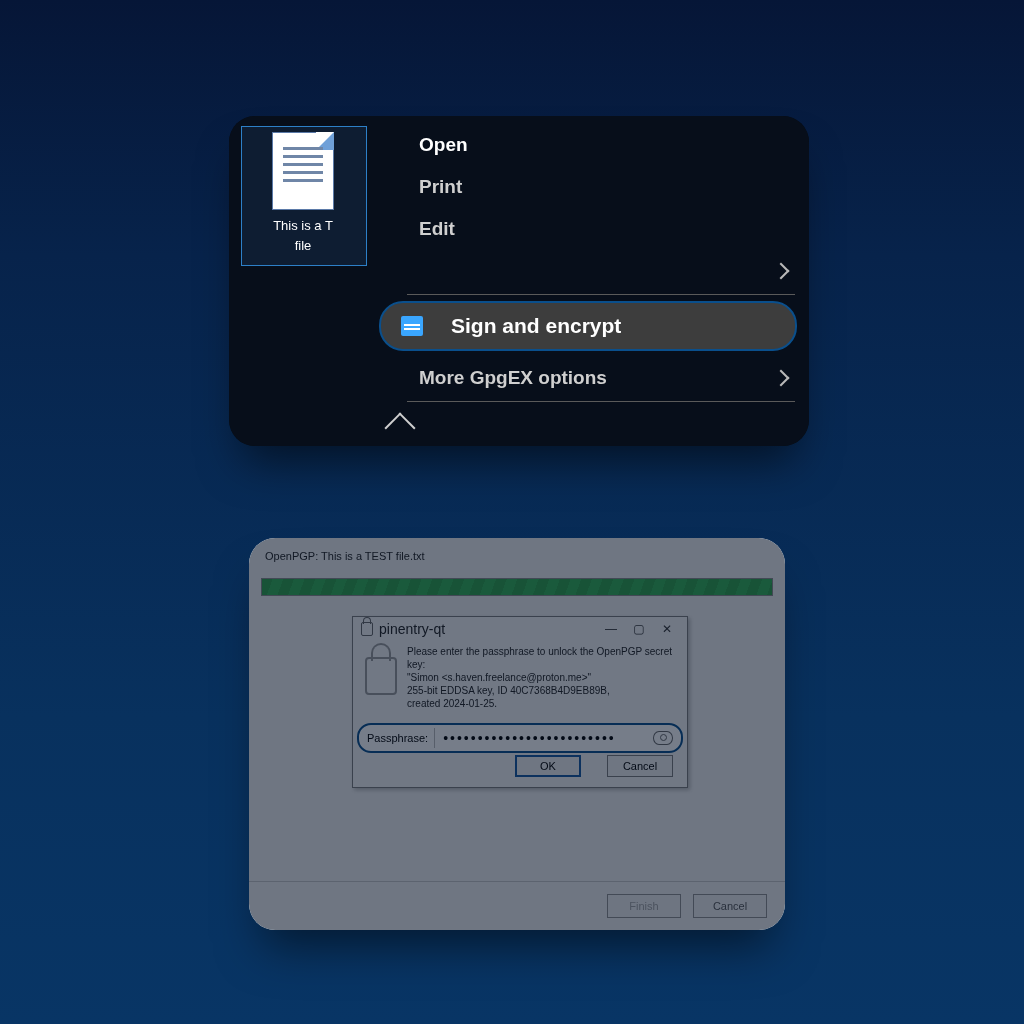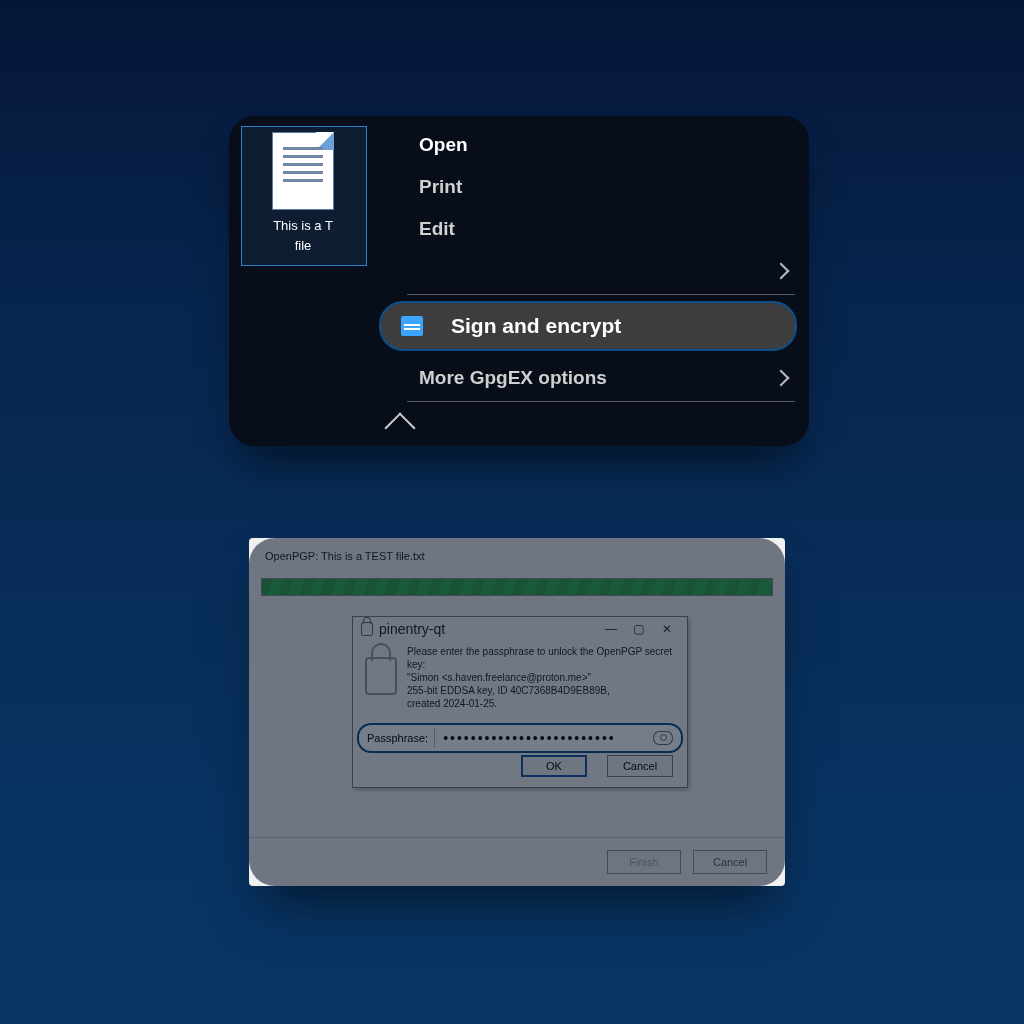--- a/index.html
+++ b/index.html
@@ -37,22 +37,22 @@
   .ctx .hl .ico{width:22px;height:20px;background:#3aa6ff;border-radius:2px;position:relative;}
   .ctx .hl .ico::after{content:"";position:absolute;left:3px;right:3px;top:8px;height:2px;
     background:#fff;box-shadow:0 4px 0 #fff;}
   .ctx .hl .lbl{color:#fff;font-size:21px;font-weight:700;}
 
   .ctx .share-row{height:42px;display:flex;align-items:center;padding-left:22px;gap:22px;}
   .ctx .share-ico{width:20px;height:20px;border:2px solid #cfcfcf;border-left:0;border-bottom:0;
     transform:rotate(-45deg);margin-top:6px;}
 
   
-  .panel2{position:absolute;left:249px;top:538px;width:536px;height:348px;
-    border-radius:4px;background:#f0f0f0;box-shadow:0 30px 46px -14px rgba(0,0,0,.5);
+  .panel2{position:absolute;left:249px;top:538px;width:536px;height:392px;
+    border-radius:26px;background:#f0f0f0;box-shadow:0 30px 46px -14px rgba(0,0,0,.5);
     overflow:hidden;font-size:11px;color:#222;}
   .p2-title{position:absolute;left:16px;top:12px;font-size:11px;color:#222;}
   .p2-bar{position:absolute;left:12px;right:12px;top:40px;height:16px;border:1px solid #8c8c8c;
     background:repeating-linear-gradient(110deg,#2fa34a 0 10px,#34b255 10px 20px);}
   .p2-bottom{position:absolute;left:0;right:0;bottom:0;height:48px;border-top:1px solid #c6c6c6;
     display:flex;justify-content:flex-end;align-items:center;gap:12px;padding-right:18px;}
   .p2-bottom button{width:74px;height:24px;border:1px solid #8e8e8e;background:#eee;
     font-size:11px;color:#555;}
   .p2-bottom button.disabled{color:#a0a0a0;}
 
@@ -71,21 +71,21 @@
   .pass-row{position:absolute;left:4px;right:4px;top:106px;height:26px;border:2px solid #0a4f8c;
     border-radius:14px;background:#fff;display:flex;align-items:center;padding:0 8px;}
   .pass-row .plabel{font-size:11px;color:#000;margin-right:6px;}
   .pass-row .pfield{flex:1;height:18px;border:0;border-left:1px solid #bbb;padding-left:8px;
     font-size:14px;letter-spacing:2px;background:transparent;outline:none;}
   .pass-row .eye{width:18px;height:12px;border:1.5px solid #666;border-radius:60%/100%;
     position:relative;margin-left:6px;}
   .pass-row .eye::after{content:"";position:absolute;left:6px;top:2px;width:5px;height:5px;
     border:1.5px solid #666;border-radius:50%;}
 
-  .pin-btns{position:absolute;right:14px;bottom:10px;display:flex;gap:20px;}
+  .pin-btns{position:absolute;right:14px;bottom:10px;display:flex;gap:26px;}
   .pin-btns button{width:66px;height:22px;border:1px solid #7a7a7a;background:#efefef;font-size:11px;}
   .pin-btns button.primary{border:2px solid #1457a0;}
 </style>
 </head>
 <body>
 
 <div class="panel1">
   <div class="overlay"></div>
 
   <div class="file-sel"></div>

